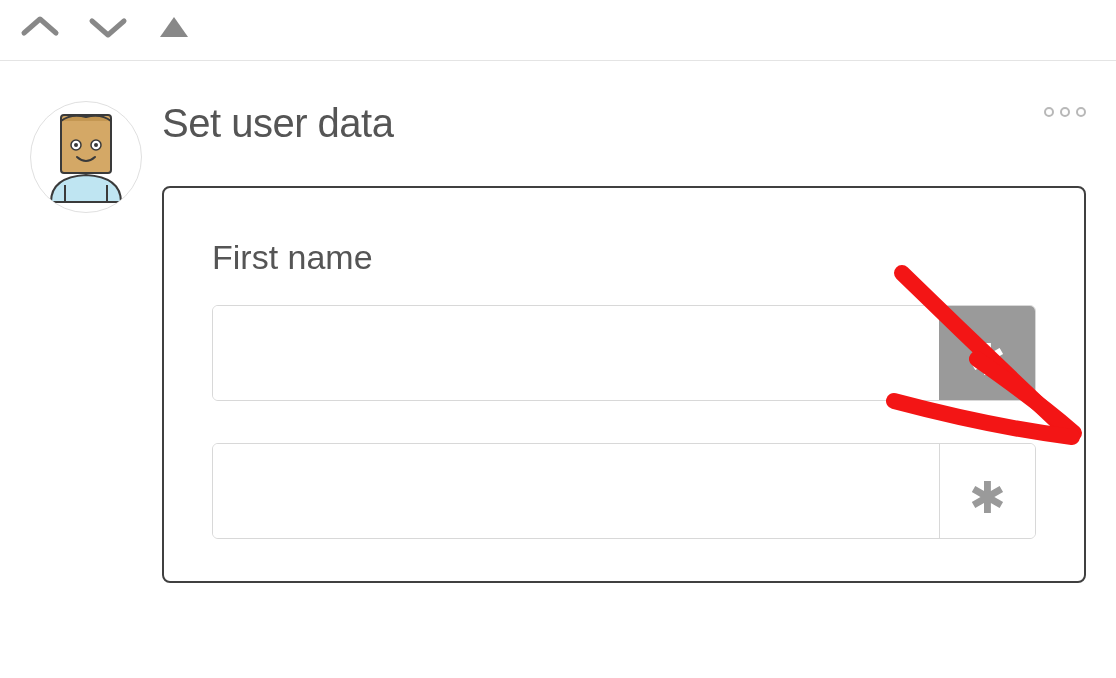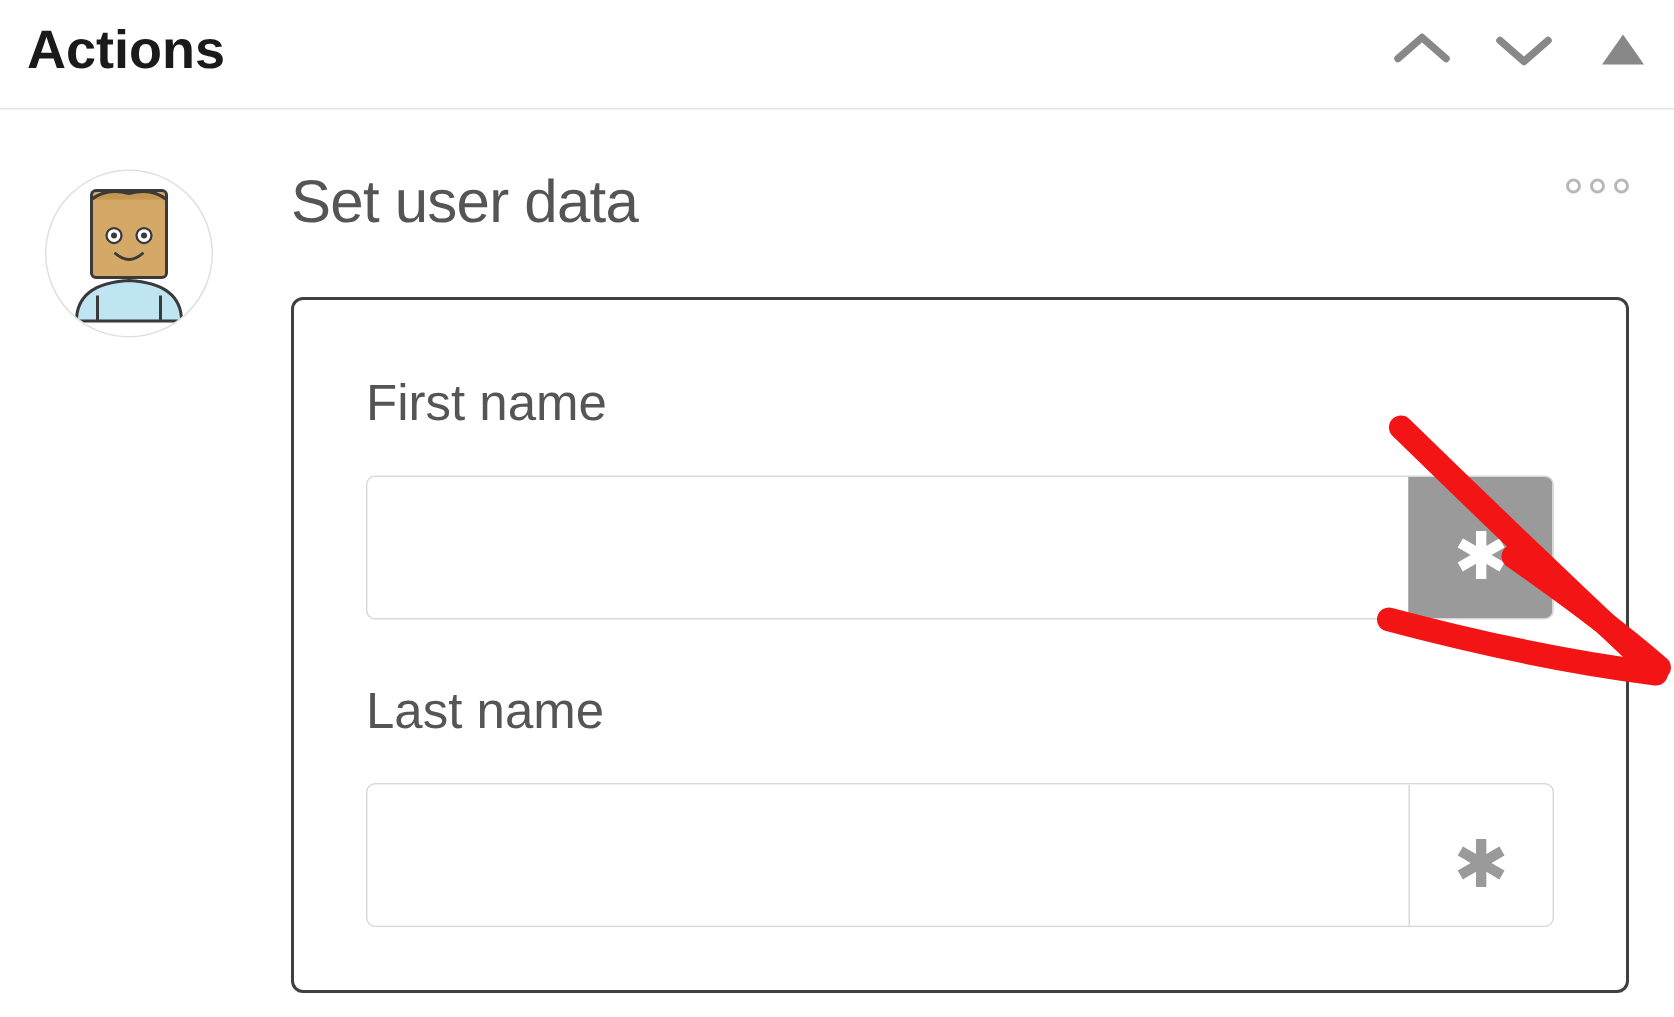--- a/index.html
+++ b/index.html
@@ -46,21 +46,21 @@
       border-right: 14px solid transparent;
       border-bottom: 20px solid #888;
       cursor: pointer;
       margin-left: 6px;
     }
 
     
     .content {
       display: flex;
       padding: 40px 30px 16px 30px;
-      gap: 52px;
+      gap: 20px;
     }
 
     .avatar-wrap {
       flex: 0 0 auto;
     }
     .avatar {
       width: 112px;
       height: 112px;
       border-radius: 50%;
       border: 1px solid #e0e0e0;
@@ -159,21 +159,20 @@
       top: 160px;
       left: 590px;
       pointer-events: none;
       z-index: 50;
     }
   </style>
 </head>
 <body>
 
 <div class="header">
-  <div class="header-title">Actions</div>
   <div class="header-controls">
     <div class="chev">
       <svg width="40" height="24" viewBox="0 0 40 24" fill="none">
         <polyline points="4,18 20,4 36,18" stroke-width="5" stroke-linecap="round" stroke-linejoin="round"></polyline>
       </svg>
     </div>
     <div class="chev">
       <svg width="40" height="24" viewBox="0 0 40 24" fill="none">
         <polyline points="4,6 20,20 36,6" stroke-width="5" stroke-linecap="round" stroke-linejoin="round"></polyline>
       </svg>
@@ -224,21 +223,20 @@
         <label class="field-label">First name</label>
         <div class="input-row">
           <input type="text" value="" style="">
           <div class="asterisk-btn active">
             <span>✱</span>
           </div>
         </div>
       </div>
 
       <div class="field">
-        <label class="field-label">Last name</label>
         <div class="input-row">
           <input type="text" value="" style="">
           <div class="asterisk-btn inactive">
             <span>✱</span>
           </div>
         </div>
       </div>
 
     </div>
 

